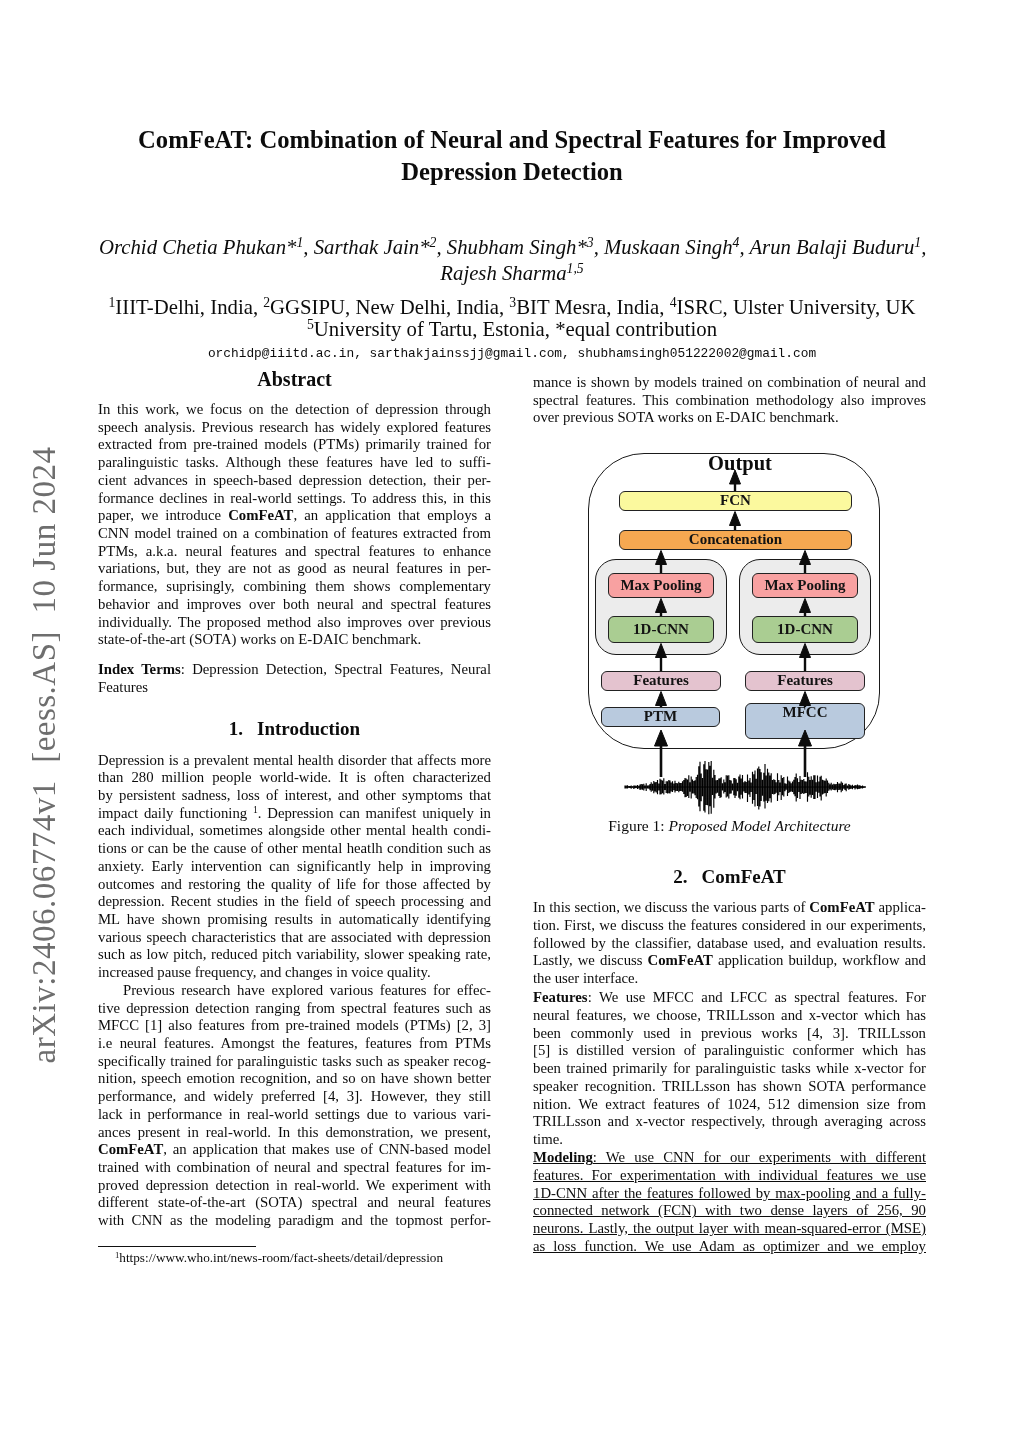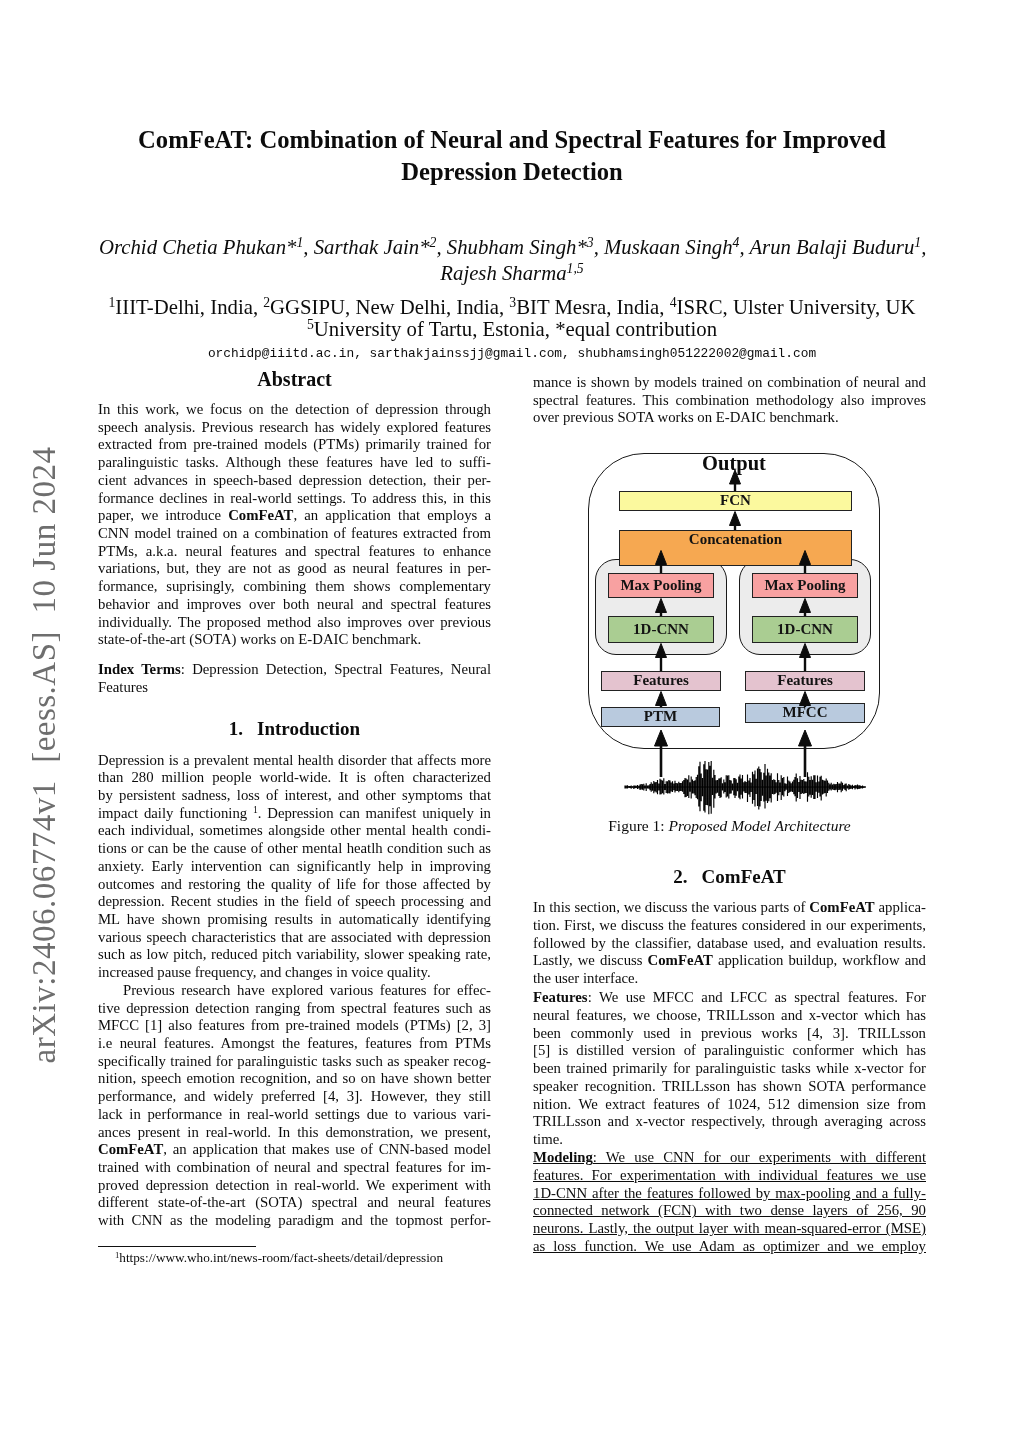--- a/index.html
+++ b/index.html
@@ -48,38 +48,38 @@
   .footnote { margin-top:16px; }
   .footnote-rule { width:158px; border-top:1px solid #111; height:0; }
   .footnote-text { margin-top:3px; padding-left:17px; font-size:13.2px; line-height:15px; }
 
   .cont-para { margin-top:0; }
 
   
   .figure-wrap { position:relative; margin-top:26px; width:393px; height:403px; }
   .fig-panel { position:absolute; left:55px; top:0; width:292px; height:296px;
                border:1.7px solid #1a1a1a; border-radius:56px; background:#fff; box-sizing:border-box; }
-  .fig-label-output { position:absolute; left:55px; top:2px; width:292px; text-align:center;
+  .fig-label-output { position:absolute; left:61px; top:2px; width:292px; text-align:center;
                       font-weight:bold; font-size:20.5px; }
-  .fig-box { position:absolute; box-sizing:border-box; border:1.6px solid #222222; border-radius:0;
+  .fig-box { position:absolute; box-sizing:border-box; border:1.6px solid #222222; border-radius:6px;
              font-weight:bold; font-size:15px; text-align:center; color:#131313; }
   .fig-gray { position:absolute; box-sizing:border-box; border:1.5px solid #1a1a1a; border-radius:21px;
               background:#ececec; }
   .box-fcn      { left:86px;  top:38px;  width:233px; height:20px; line-height:17px; }
-  .box-concat   { left:86px;  top:77px;  width:233px; height:36px; line-height:17px; }
+  .box-concat   { left:86px;  top:77px;  width:233px; height:20px; line-height:17px; }
   .gray-left    { left:62px;  top:106px; width:132px; height:96px; }
   .gray-right   { left:206px; top:106px; width:132px; height:96px; }
   .box-mp-l     { left:75px;  top:120px; width:106px; height:25px; line-height:22px; }
   .box-mp-r     { left:219px; top:120px; width:106px; height:25px; line-height:22px; }
   .box-cnn-l    { left:75px;  top:163px; width:106px; height:27px; line-height:24px; }
   .box-cnn-r    { left:219px; top:163px; width:106px; height:27px; line-height:24px; }
   .box-feat-l   { left:68px;  top:218px; width:120px; height:20px; line-height:17px; }
   .box-feat-r   { left:212px; top:218px; width:120px; height:20px; line-height:17px; }
   .box-ptm      { left:68px;  top:254px; width:119px; height:20px; line-height:17px; }
-  .box-mfcc     { left:212px; top:250px; width:120px; height:20px; line-height:17px; }
+  .box-mfcc     { left:212px; top:250px; width:120px; height:36px; line-height:17px; }
   .fig-svg { position:absolute; left:0; top:0; }
   .fig-caption { position:absolute; left:0; top:364px; width:393px; text-align:center; font-size:15.5px; }
   .fig-caption .cap-title { font-style:italic; }
 
   .sec2-heading { margin-top:9px; }
   .comfeat-p1 { margin-top:10px; }
   .comfeat-p2 { margin-top:1.5px; }
   .comfeat-p3 { margin-top:0.5px;text-decoration:underline; }
 </style>
 </head>

